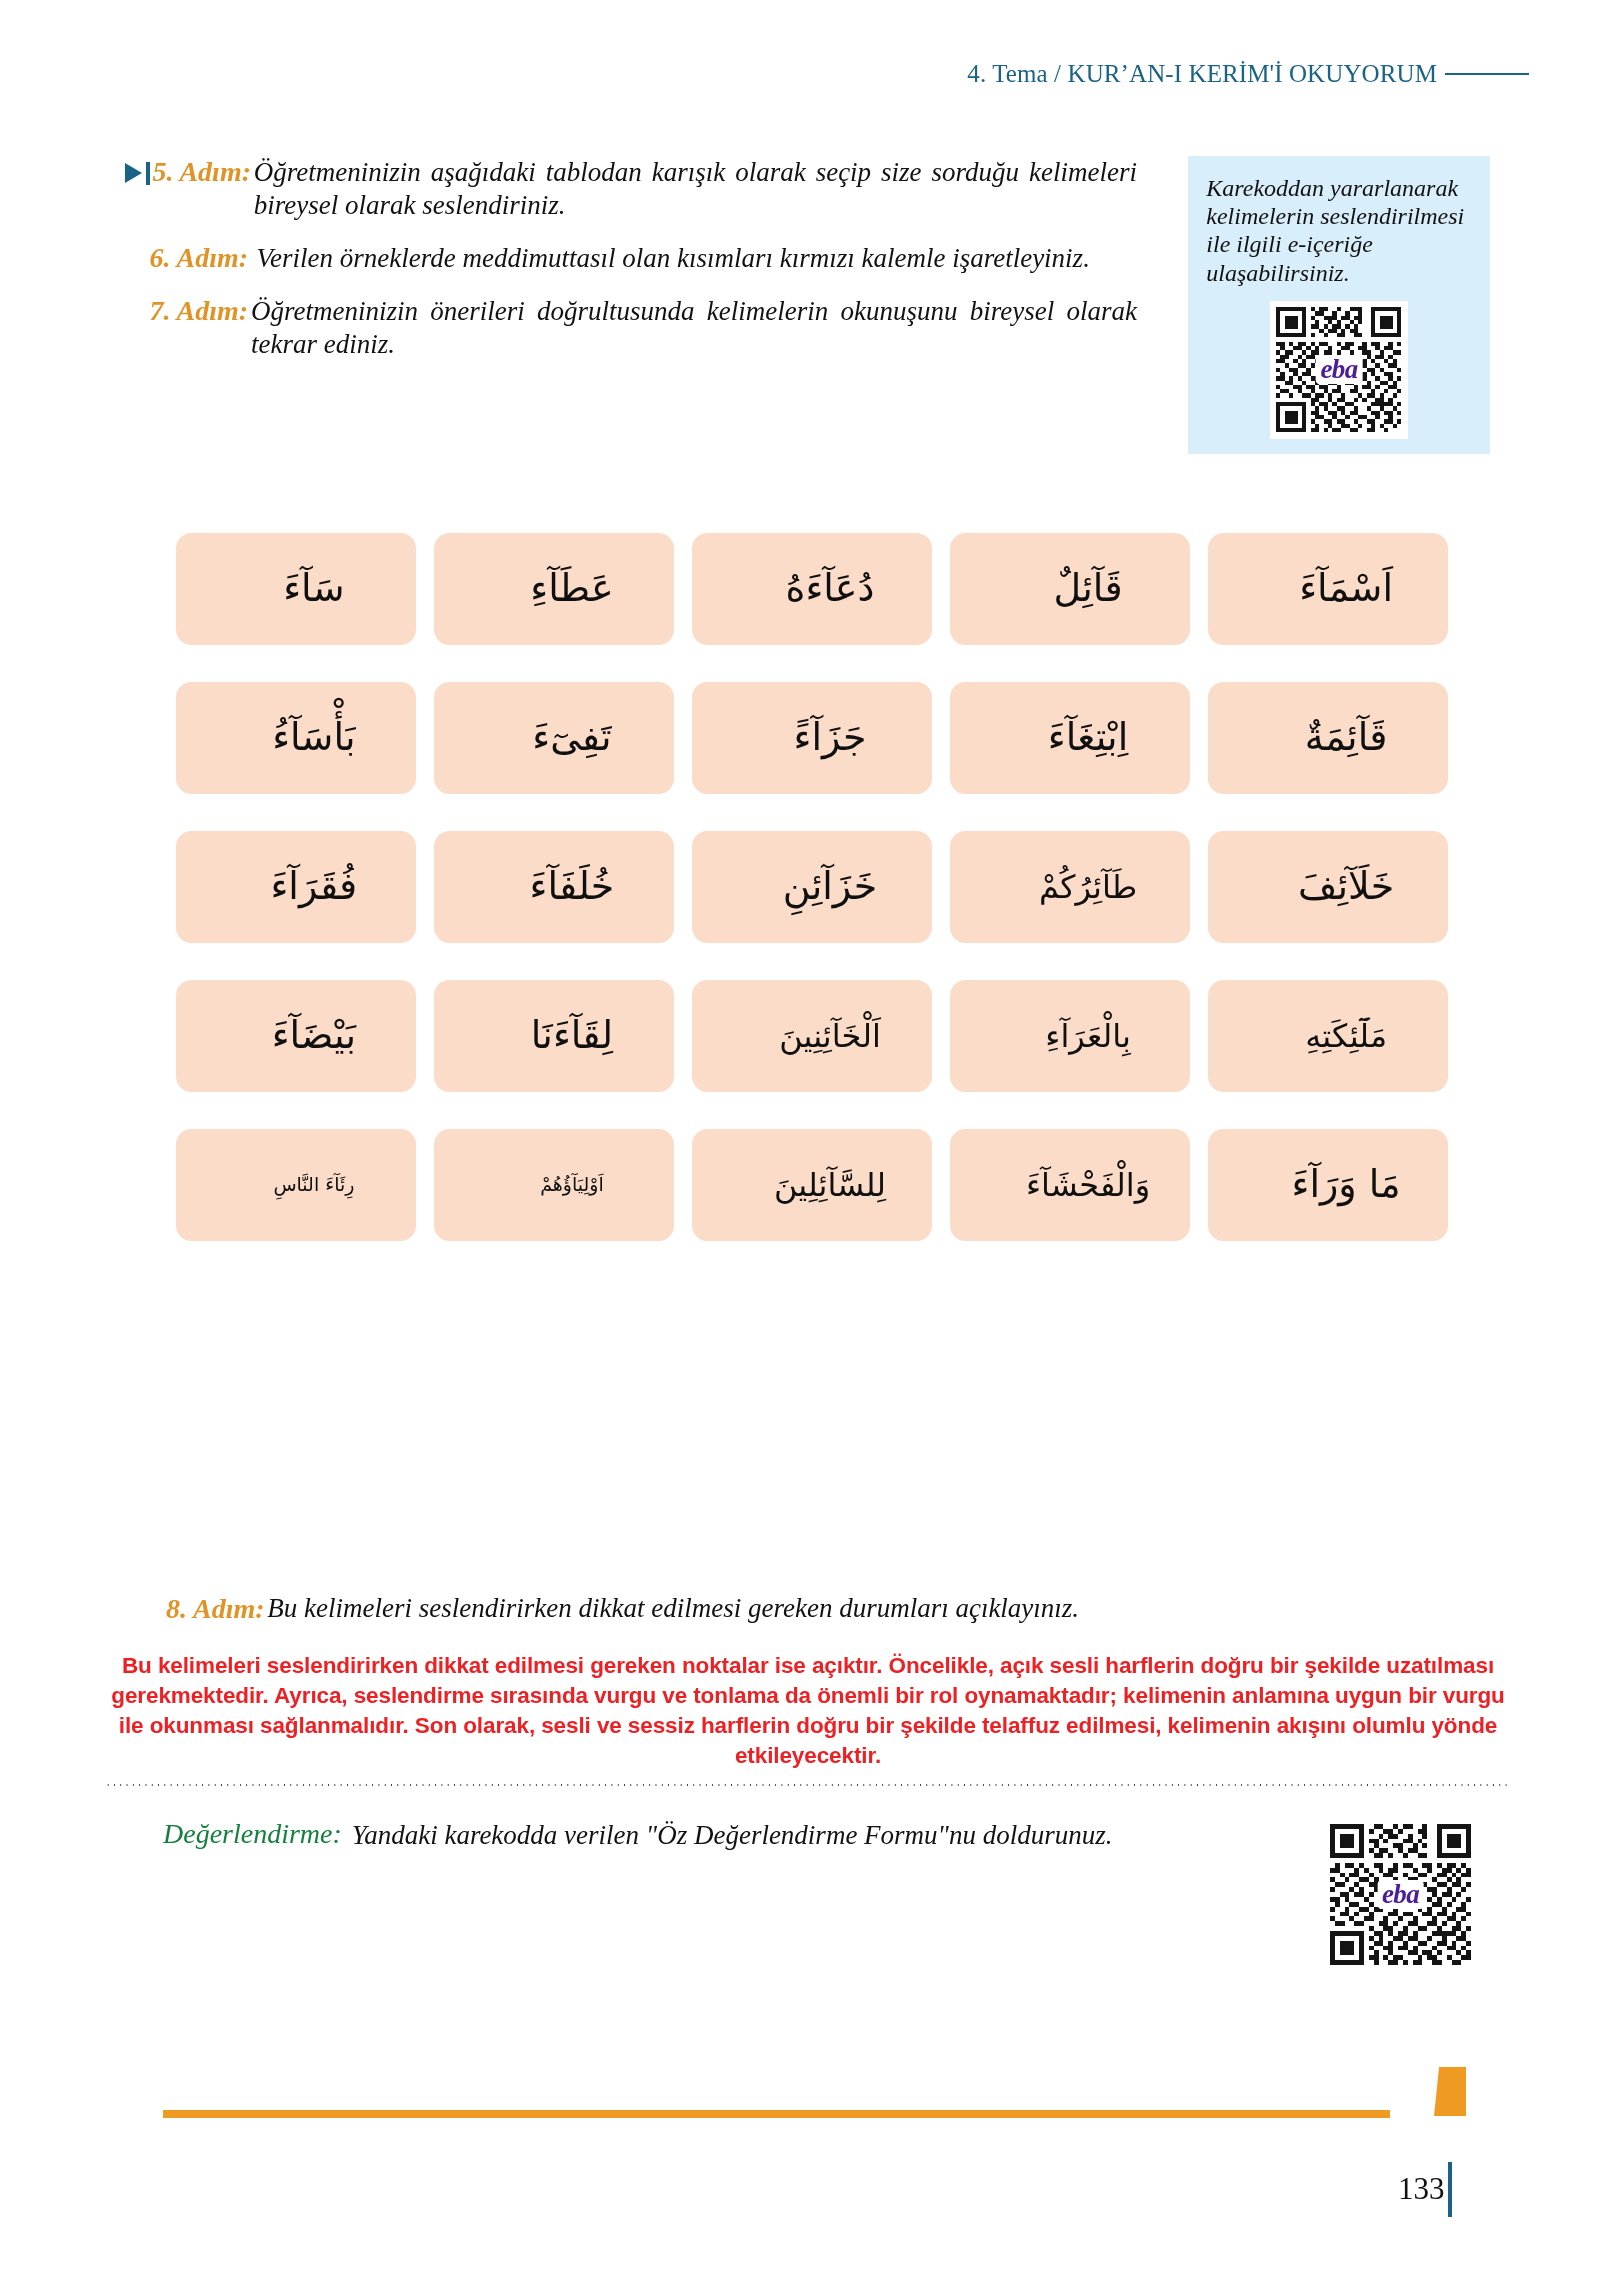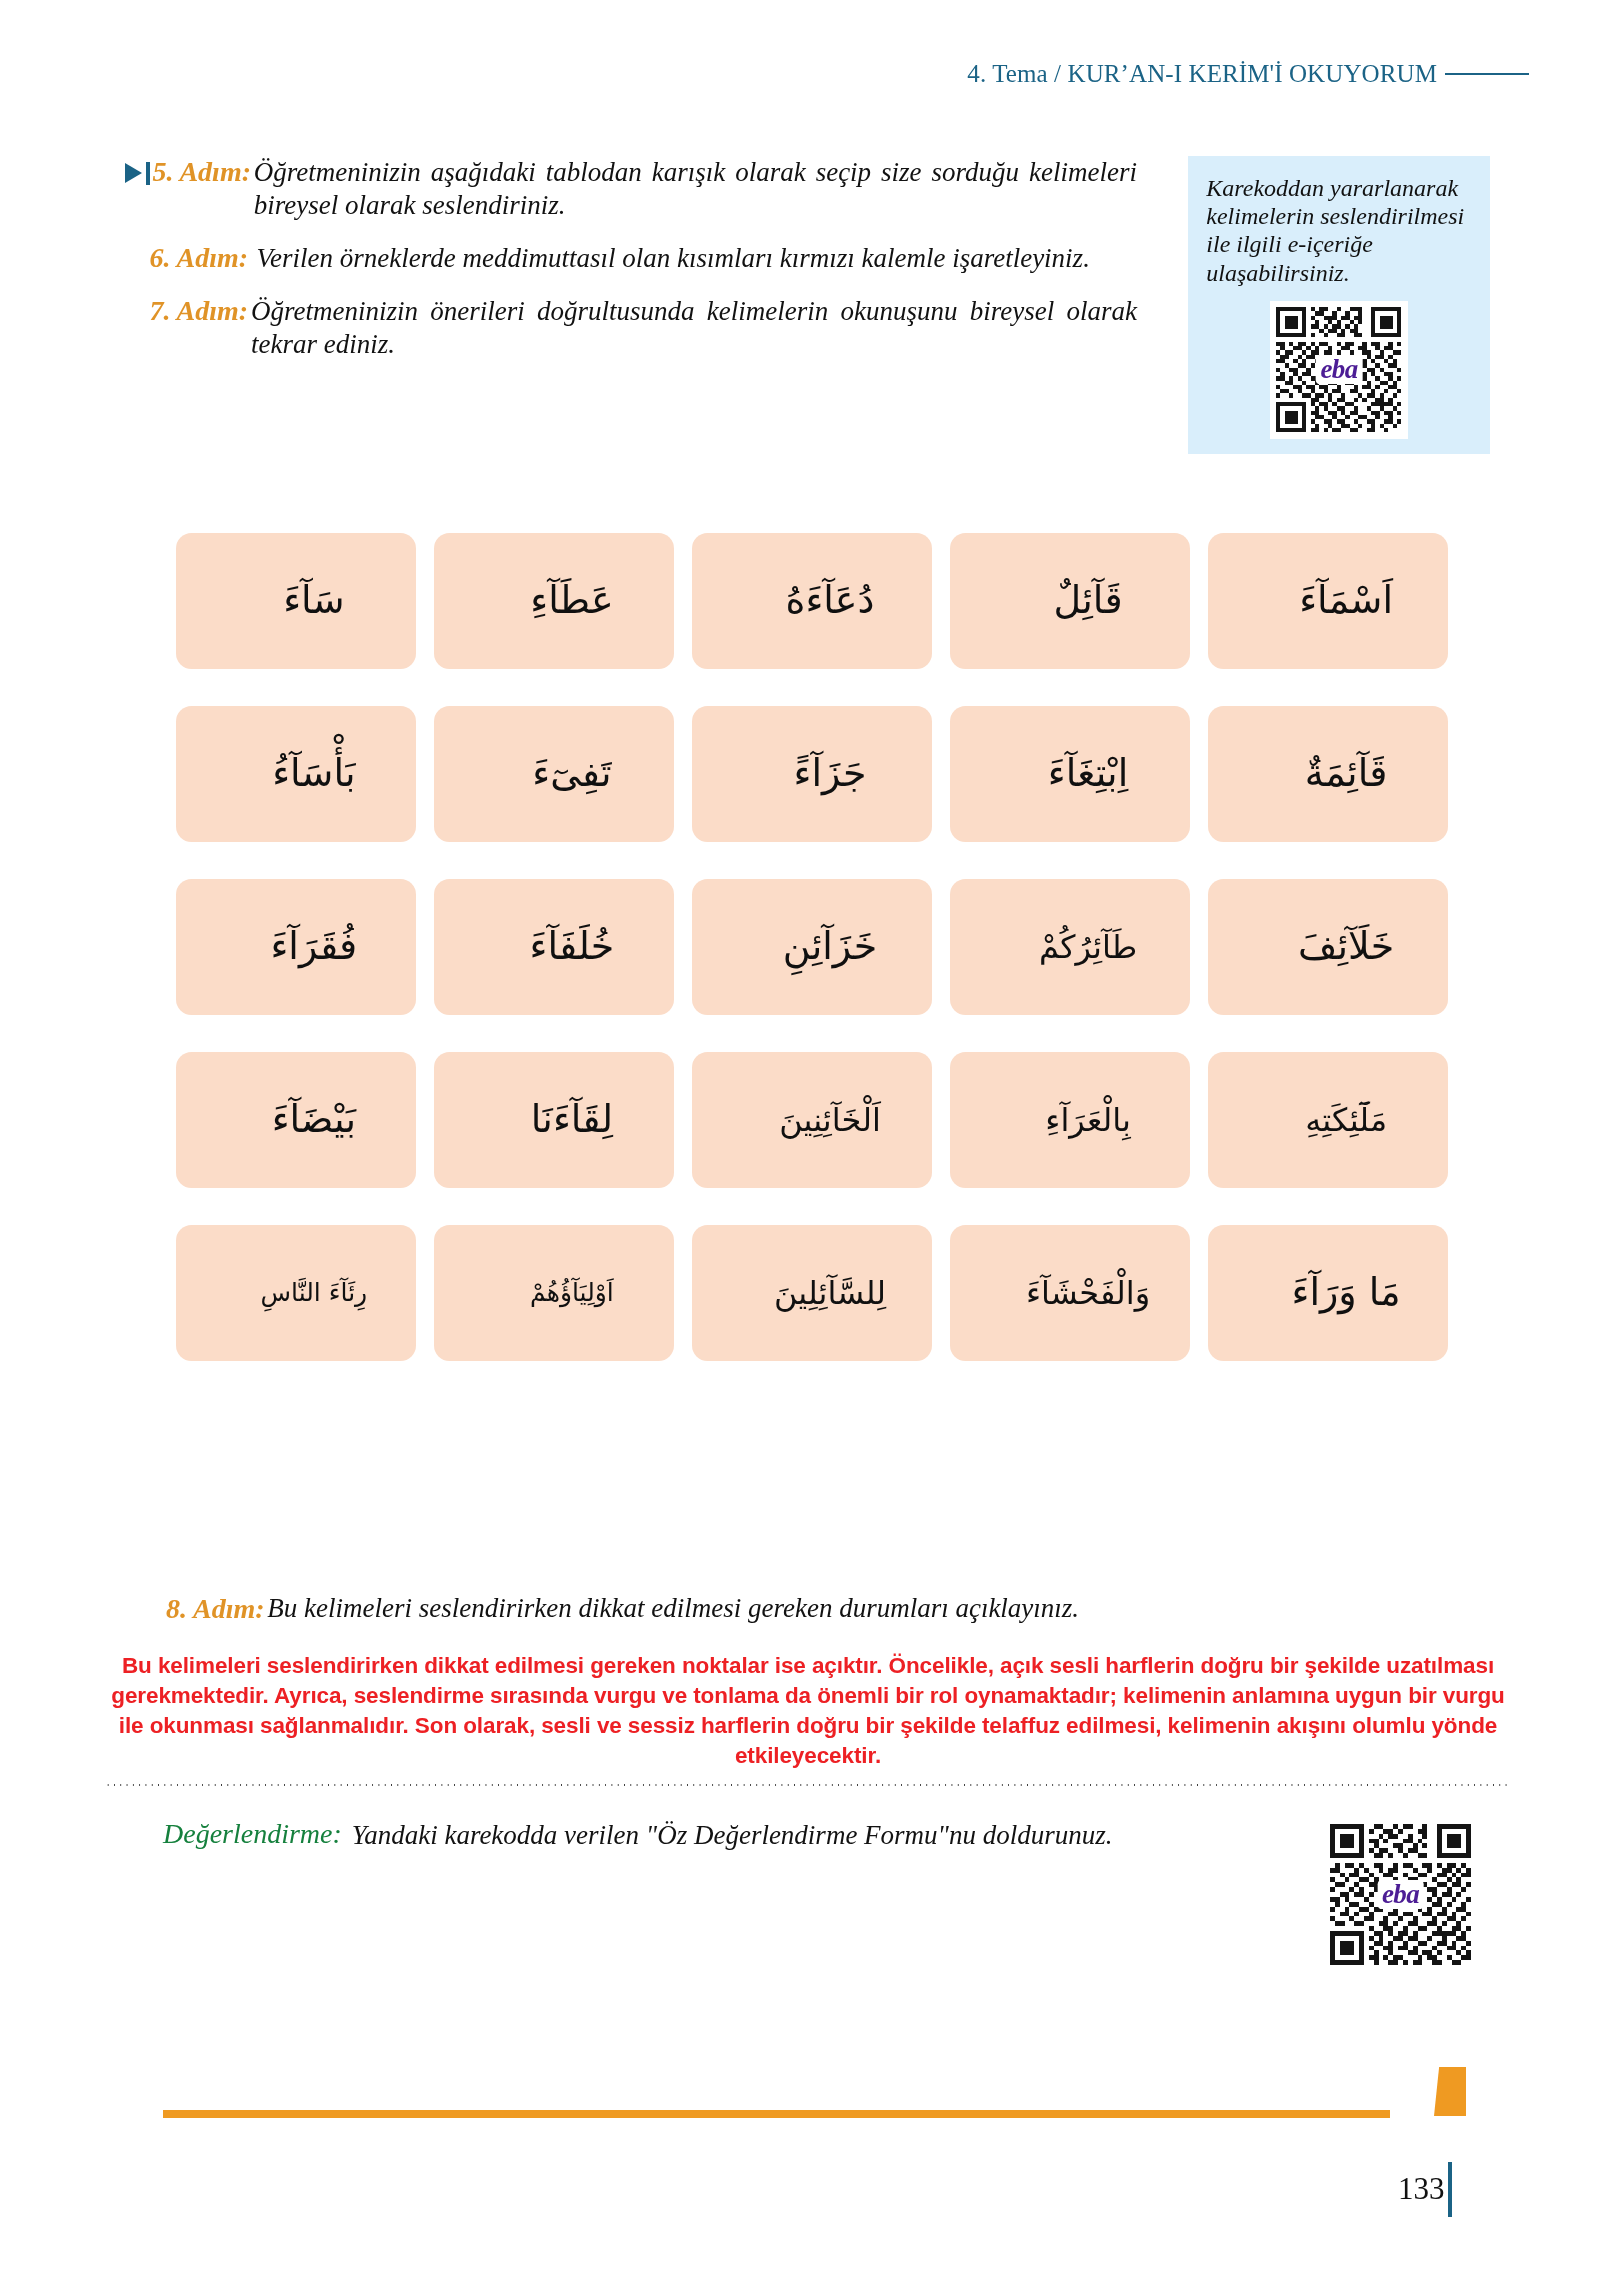--- a/index.html
+++ b/index.html
@@ -152,40 +152,40 @@
     left: 176px;
     width: 1272px;
     display: grid;
     grid-template-columns: repeat(5, 1fr);
     row-gap: 37px;
     column-gap: 18.3px;
   }
   .cell {
     background: #fbdcc8;
     border-radius: 15.5px;
-    height: 136px;
+    height: 112px;
     display: flex;
     align-items: center;
     justify-content: center;
     direction: rtl;
     overflow: hidden;
     padding-left: 36px;
   }
   .cell-word {
     font-family: "DejaVu Sans", sans-serif;
     font-size: 38px;
     line-height: 1.25;
     color: #101010;
     direction: rtl;
     unicode-bidi: isolate;
     white-space: nowrap;
     padding: 0 7px;
   }
   .cell-word.sm { font-size: 32px; }
-  .cell-word.xs { font-size: 25px; }
+  .cell-word.xs { font-size: 19px; }
 
   
   .step8 {
     position: absolute;
     top: 1592px;
     left: 166px;
     display: flex;
     align-items: flex-end;
   }
 

